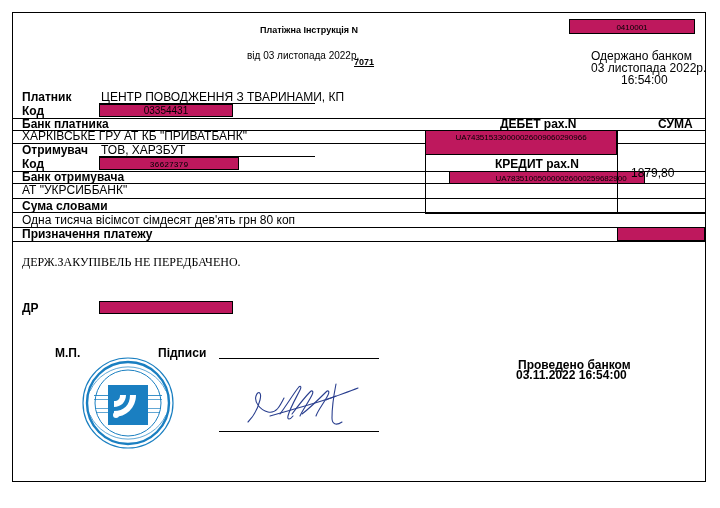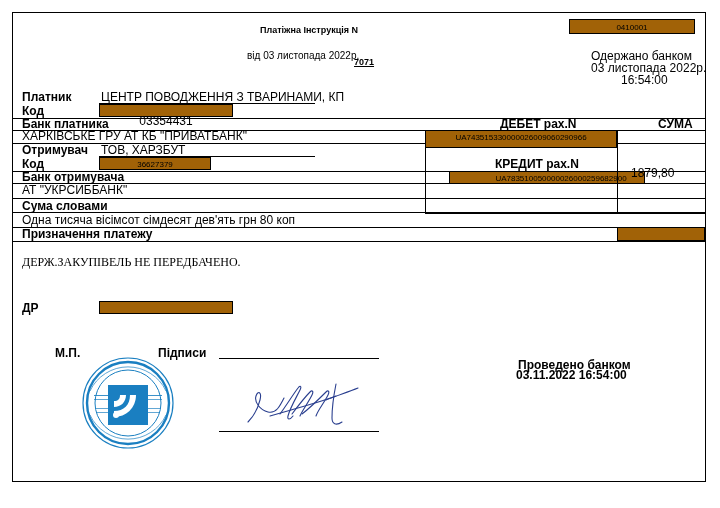--- a/index.html
+++ b/index.html
@@ -38,21 +38,21 @@
     position: absolute;
     font-size: 12px;
     white-space: nowrap;
     line-height: 10px;
   }
   .bold { font-weight: bold; }
   .box {
     position: absolute;
     border: 1px solid #000;
     box-sizing: border-box;
-    background: #a16207;
+    background: #be185d;
   }
   .box .t {
     position: static;
     display: block;
     text-align: center;
   }
   .ul {
     position: absolute;
     border-bottom: 1px solid #000;
   }
@@ -99,48 +99,48 @@
   <div class="t" style="left:578px; top:38px;">Одержано банком</div>
   <div class="t" style="left:578px; top:50px;">03 листопада 2022р.</div>
   <div class="t" style="left:608px; top:62px;">16:54:00</div>
 
   <div class="t bold" style="left:9px; top:79px;">Платник</div>
   <div class="t" style="left:88px; top:79px;">ЦЕНТР ПОВОДЖЕННЯ З ТВАРИНАМИ, КП</div>
   <div class="ul" style="left:86px; top:90px; width:216px;"></div>
 
   <div class="t bold" style="left:9px; top:93px;">Код</div>
   <div class="box" style="left:86px; top:91px; width:134px; height:13px;">
-    <span class="t" style="font-size:12px; padding-top:11px;">03354431</span>
+    <span class="t" style="font-size:10px; padding-top:1px;">03354431</span>
   </div>
 
   <div class="hline" style="left:0px; top:105px; width:692px;"></div>
   <div class="t bold" style="left:9px; top:106px;">Банк платника</div>
   <div class="hline" style="left:0px; top:117px; width:692px;"></div>
   <div class="t" style="left:9px; top:118px;">ХАРКІВСЬКЕ ГРУ АТ КБ "ПРИВАТБАНК"</div>
   <div class="hline" style="left:0px; top:130px; width:692px;"></div>
 
   <div class="t bold" style="left:9px; top:132px;">Отримувач</div>
   <div class="t" style="left:88px; top:132px;">ТОВ, ХАРЗБУТ</div>
   <div class="ul" style="left:86px; top:143px; width:216px;"></div>
 
   <div class="t bold" style="left:9px; top:146px;">Код</div>
-  <div class="box" style="left:86px; top:144px; width:112px; height:13px;">
+  <div class="box" style="left:86px; top:144px; width:140px; height:13px;font-family:Liberation Mono, monospace;">
     <span class="t" style="font-size:8px; padding-top:2px;">36627379</span>
   </div>
 
   <div class="hline" style="left:0px; top:158px; width:692px;"></div>
   <div class="t bold" style="left:9px; top:159px;">Банк отримувача</div>
   <div class="hline" style="left:0px; top:170px; width:692px;"></div>
   <div class="t" style="left:9px; top:172px;">АТ "УКРСИББАНК"</div>
   <div class="hline" style="left:0px; top:185px; width:692px;"></div>
 
   <div class="t bold" style="left:487px; top:106px;">ДЕБЕТ рах.N</div>
   <div class="t bold" style="left:645px; top:106px;">СУМА</div>
 
-  <div class="box" style="left:412px; top:117px; width:192px; height:18px;">
+  <div class="box" style="left:412px; top:117px; width:192px; height:25px;">
     <span class="t" style="font-size:8px; padding-top:2px;">UA743515330000026009060290966</span>
   </div>
 
   <div class="t bold" style="left:482px; top:146px;">КРЕДИТ рах.N</div>
   <div class="box" style="left:436px; top:158px; width:196px; height:13px;padding-left:28px;">
     <span class="t" style="font-size:8px; padding-top:2px;">UA783510050000026000259682900</span>
   </div>
 
   <div class="vline" style="left:604px; top:117px; height:84px;"></div>
   <div class="vline" style="left:412px; top:117px; height:84px;"></div>

